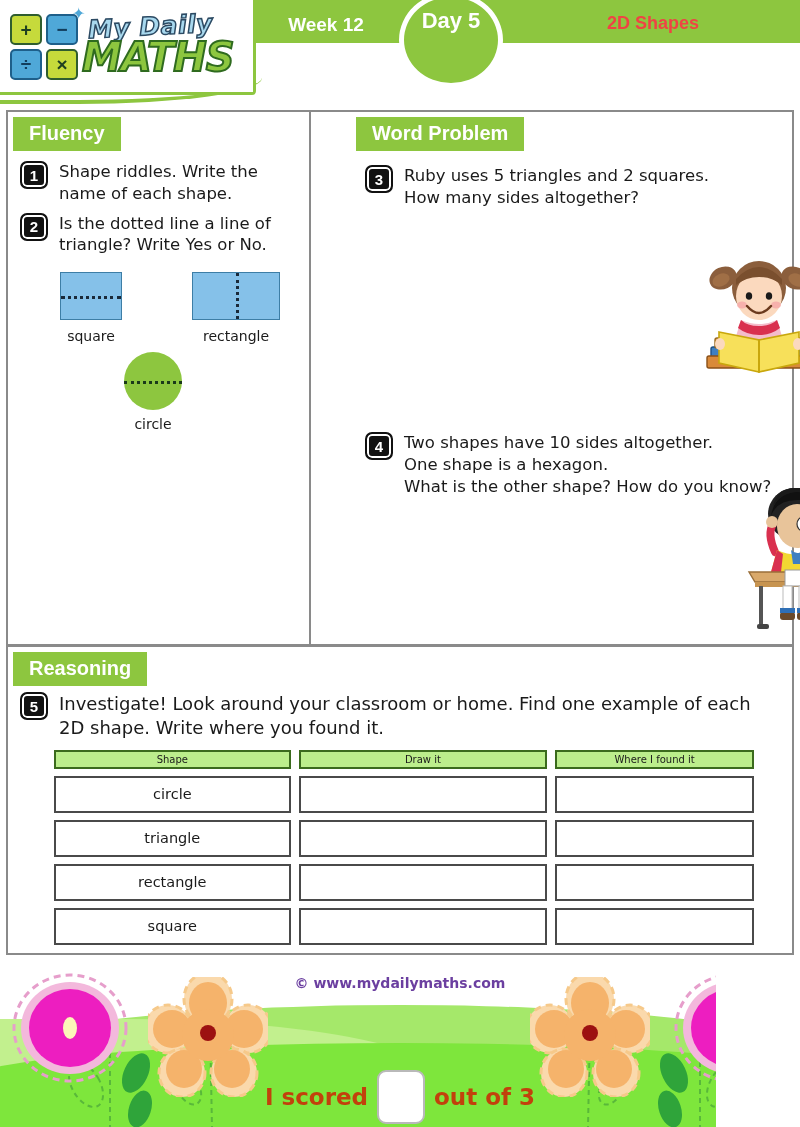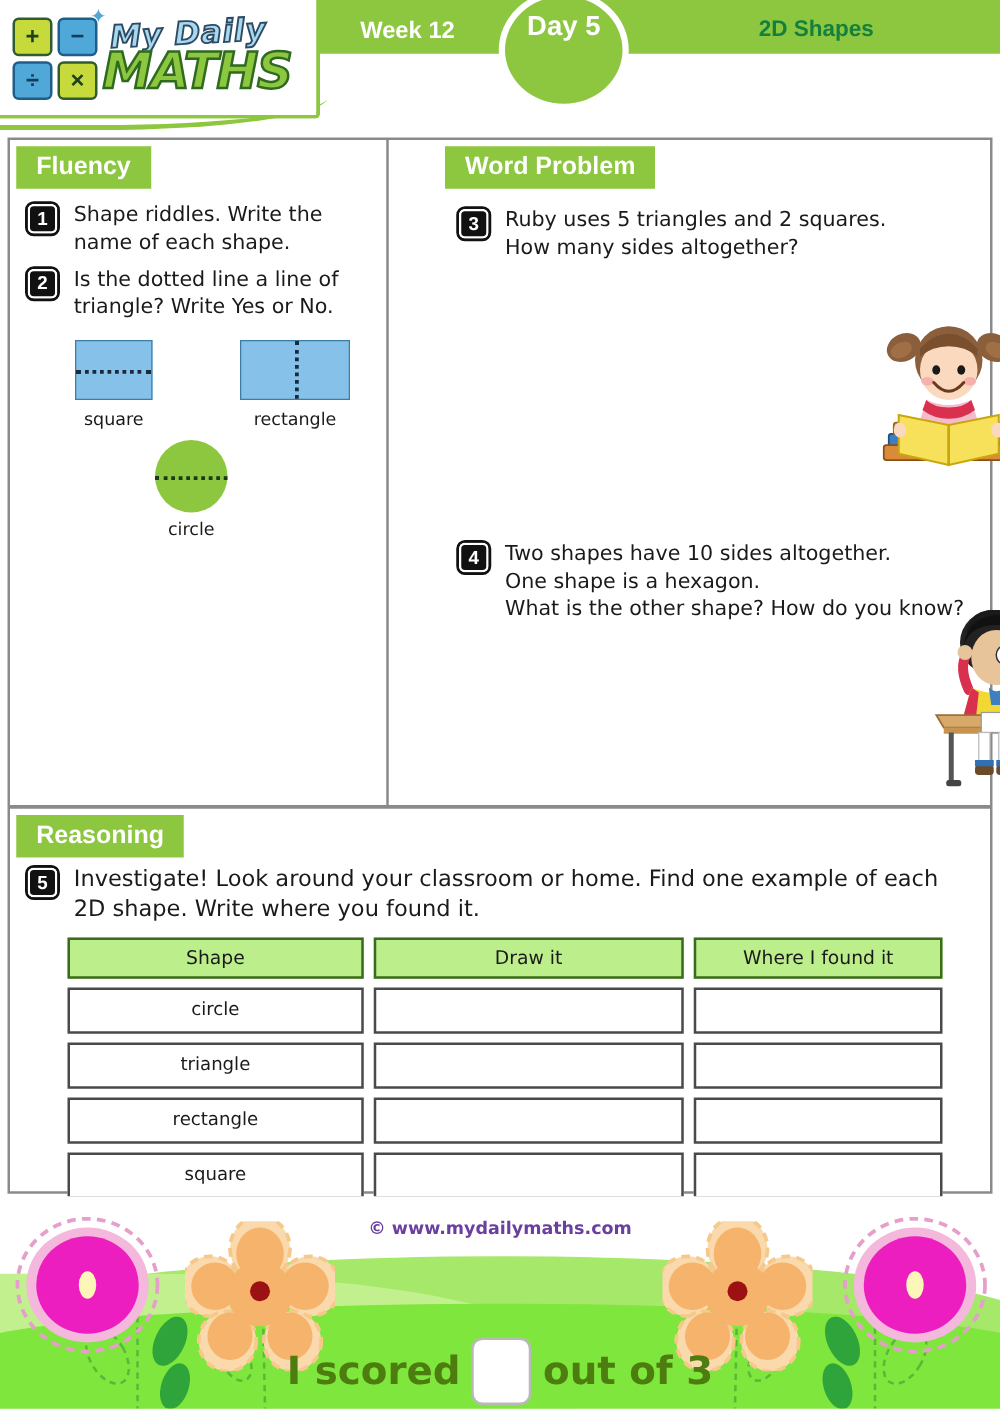--- a/index.html
+++ b/index.html
@@ -103,21 +103,21 @@
   }
   .hdr-day {
     position: absolute; left: 0; top: 16px; width: 110px;
     text-align: center;
     color: #ffffff; font-size: 22px; font-weight: bold;
     z-index: 9;
   }
   .hdr-topic {
     position: absolute; left: 506px; top: 0; width: 294px; height: 47px;
     display: flex; align-items: center; justify-content: center;
-    color: #15803d; font-size: 18px; font-weight: bold;
+    color: #ef4444; font-size: 18px; font-weight: bold;
     z-index: 7;
   }
 
   
   .sheet {
     position: absolute; left: 6px; top: 110px;
     width: 788px; height: 845px;
     border: 2px solid #8a8a8a;
     background: #ffffff;
   }
@@ -235,34 +235,34 @@
     border: 2px solid #4a4a4a;
     background: #ffffff;
     height: 37px;
     display: flex; align-items: center; justify-content: center;
     font-family: "DejaVu Sans", sans-serif;
     font-size: 14.5px; color: #1a1a1a;
   }
   .rhead {
     background: #BCEE8C;
     border: 2px solid #3b6b1d;
-    height: 33px;
-    font-size: 15px;
+    height: 19px;
+    font-size: 10px;
     display: flex; align-items: center; justify-content: center;
     font-family: "DejaVu Sans", sans-serif;
     color: #1a1a1a;
   }
   .c1 { width: 238px; }
   .c2 { width: 250px; }
   .c3 { width: 200px; }
 
   
   .footer {
     position: absolute; left: 0; top: 957px;
-    width: 800px; height: 170px;
+    width: 716px; height: 170px;
     background: #ffffff;
     overflow: hidden;
   }
   .hill-back {
     position: absolute; left: -40px; top: 48px;
     width: 880px; height: 200px;
     background: #A5E86A;
     border-radius: 50% 50% 0 0 / 60px 60px 0 0;
   }
   .hill-mid {
@@ -285,21 +285,21 @@
     z-index: 20;
   }
   .score-line {
     position: absolute; left: 0; top: 113px; width: 800px;
     display: flex; align-items: center; justify-content: center;
     gap: 9px;
     z-index: 25;
   }
   .score-txt {
     font-family: "DejaVu Sans", sans-serif;
-    font-size: 31px; font-weight: bold; color: #4d7c0f;
+    font-size: 23px; font-weight: bold; color: #c2410c;
   }
   .score-box {
     width: 48px; height: 54px;
     background: #ffffff;
     border: 2px solid #b9b9b9;
     border-radius: 9px;
   }
 
   .flower { position: absolute; z-index: 12; }
 

